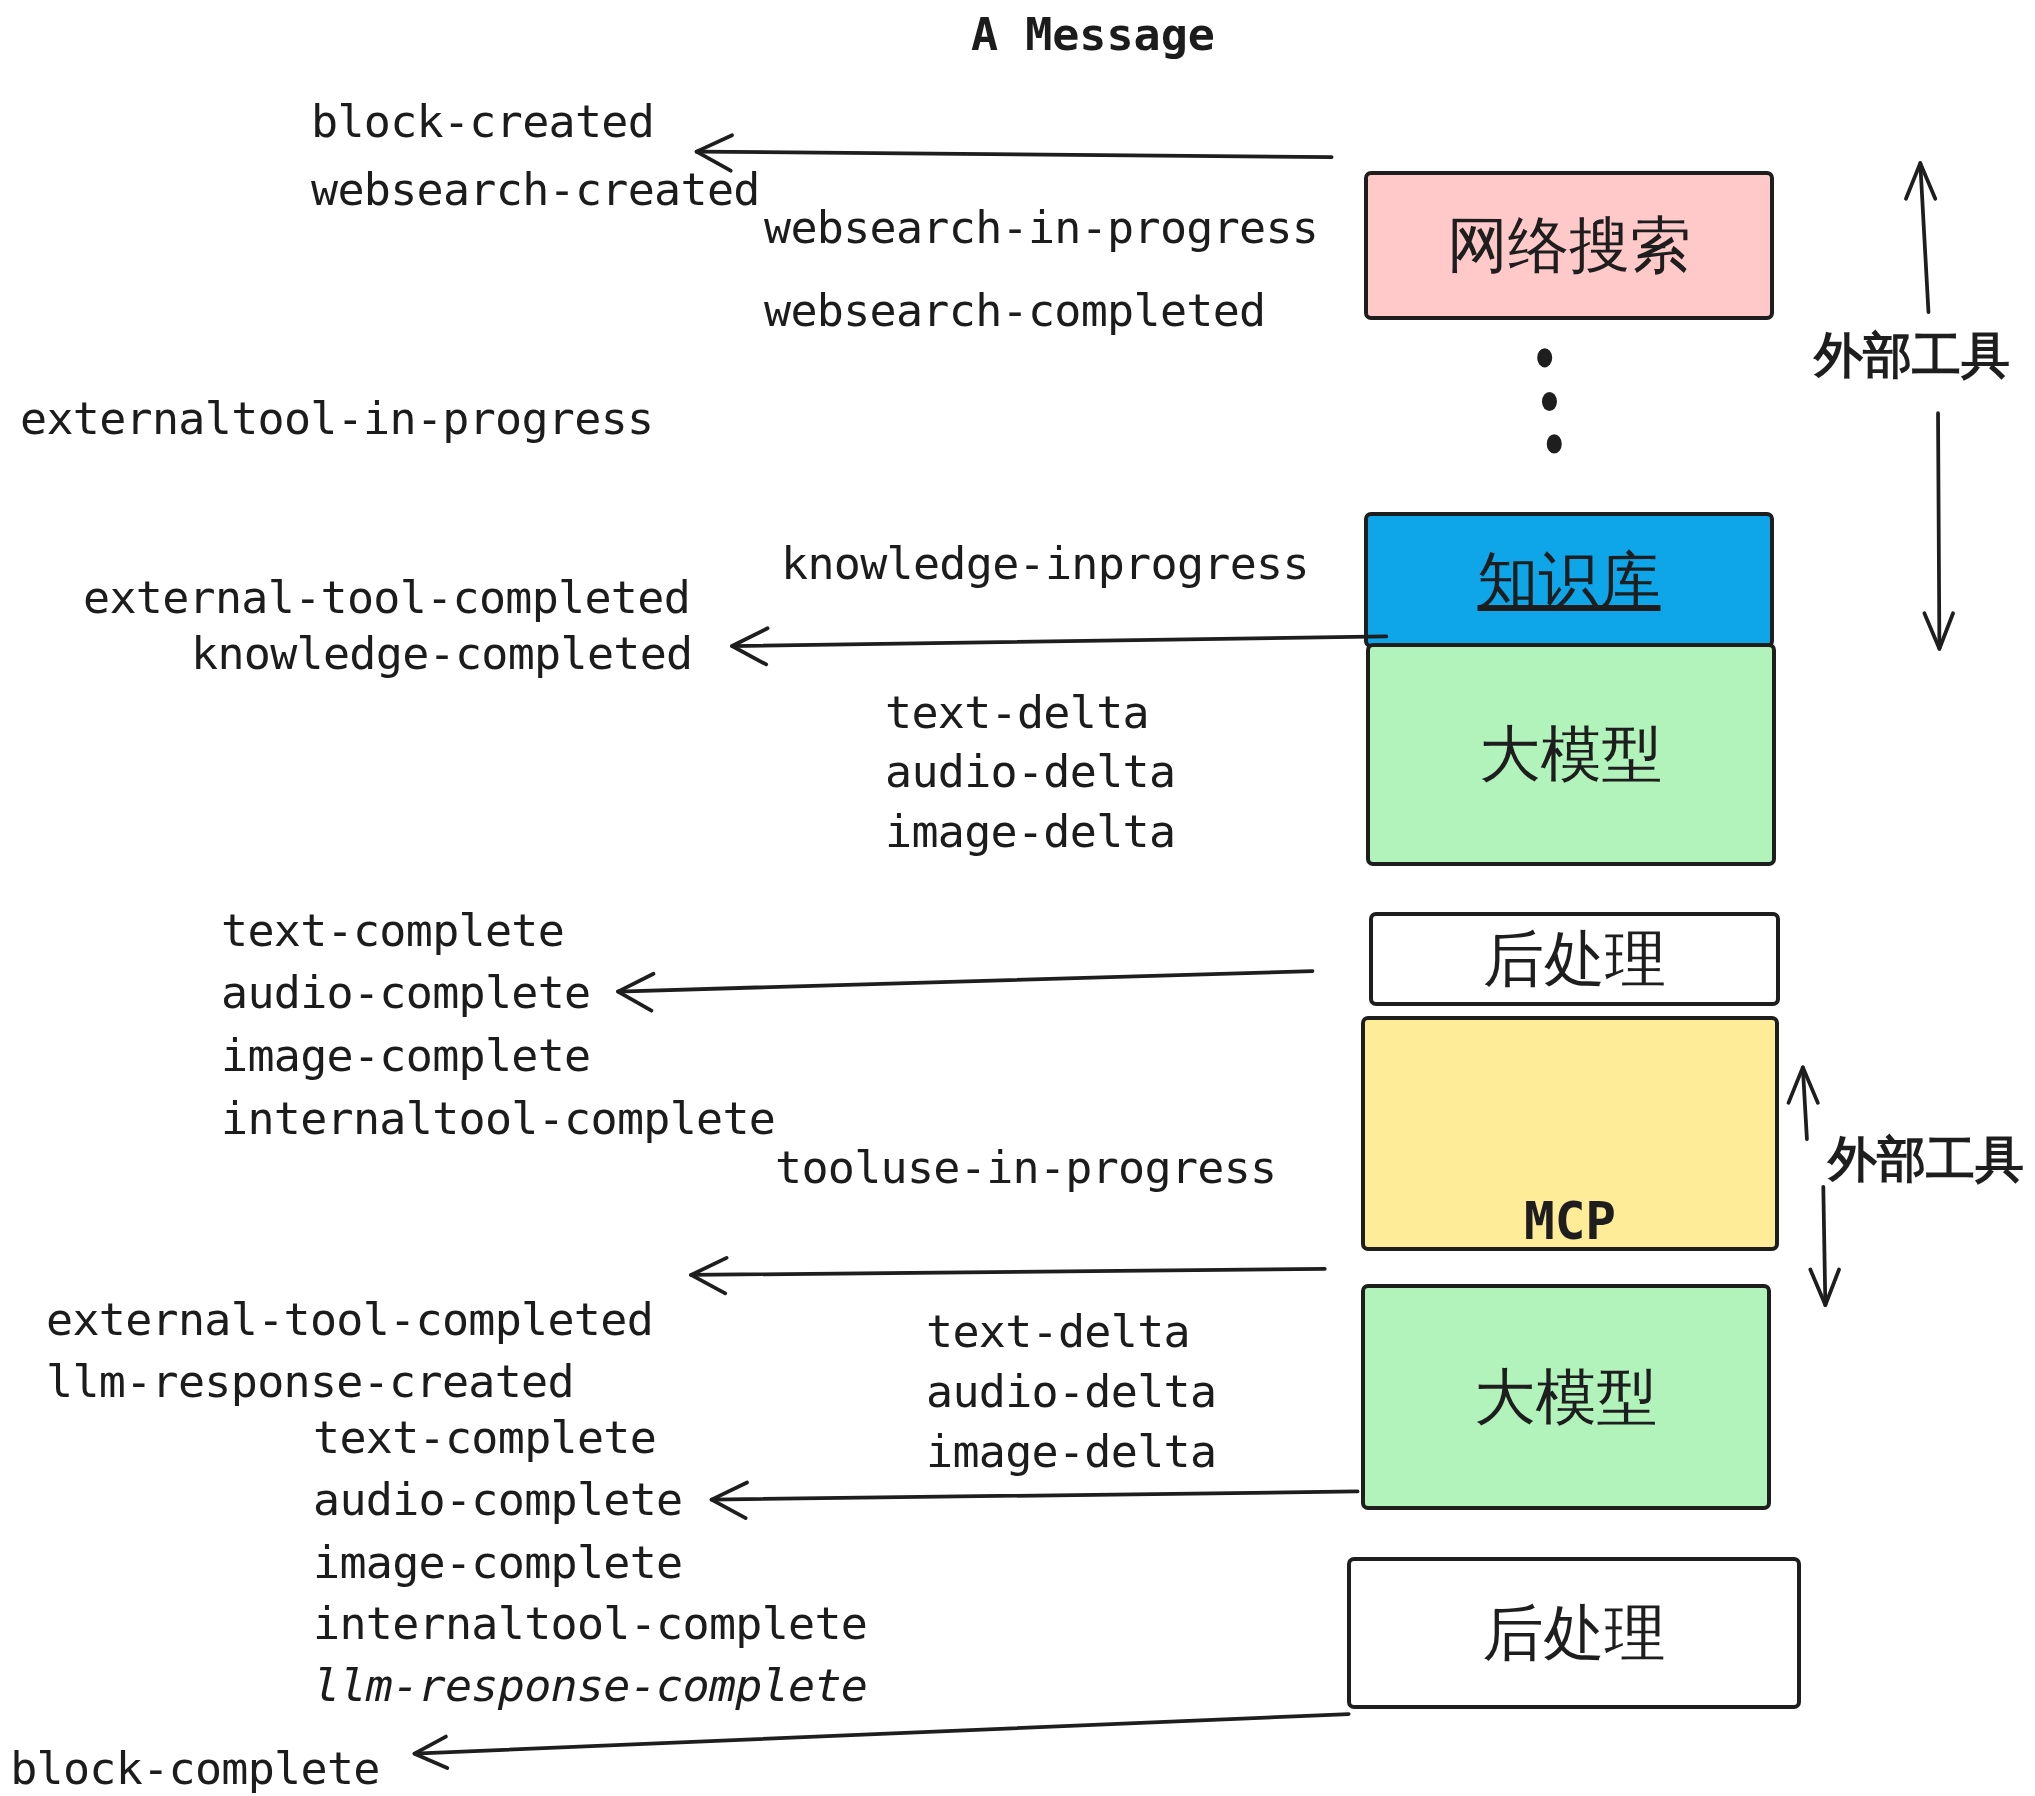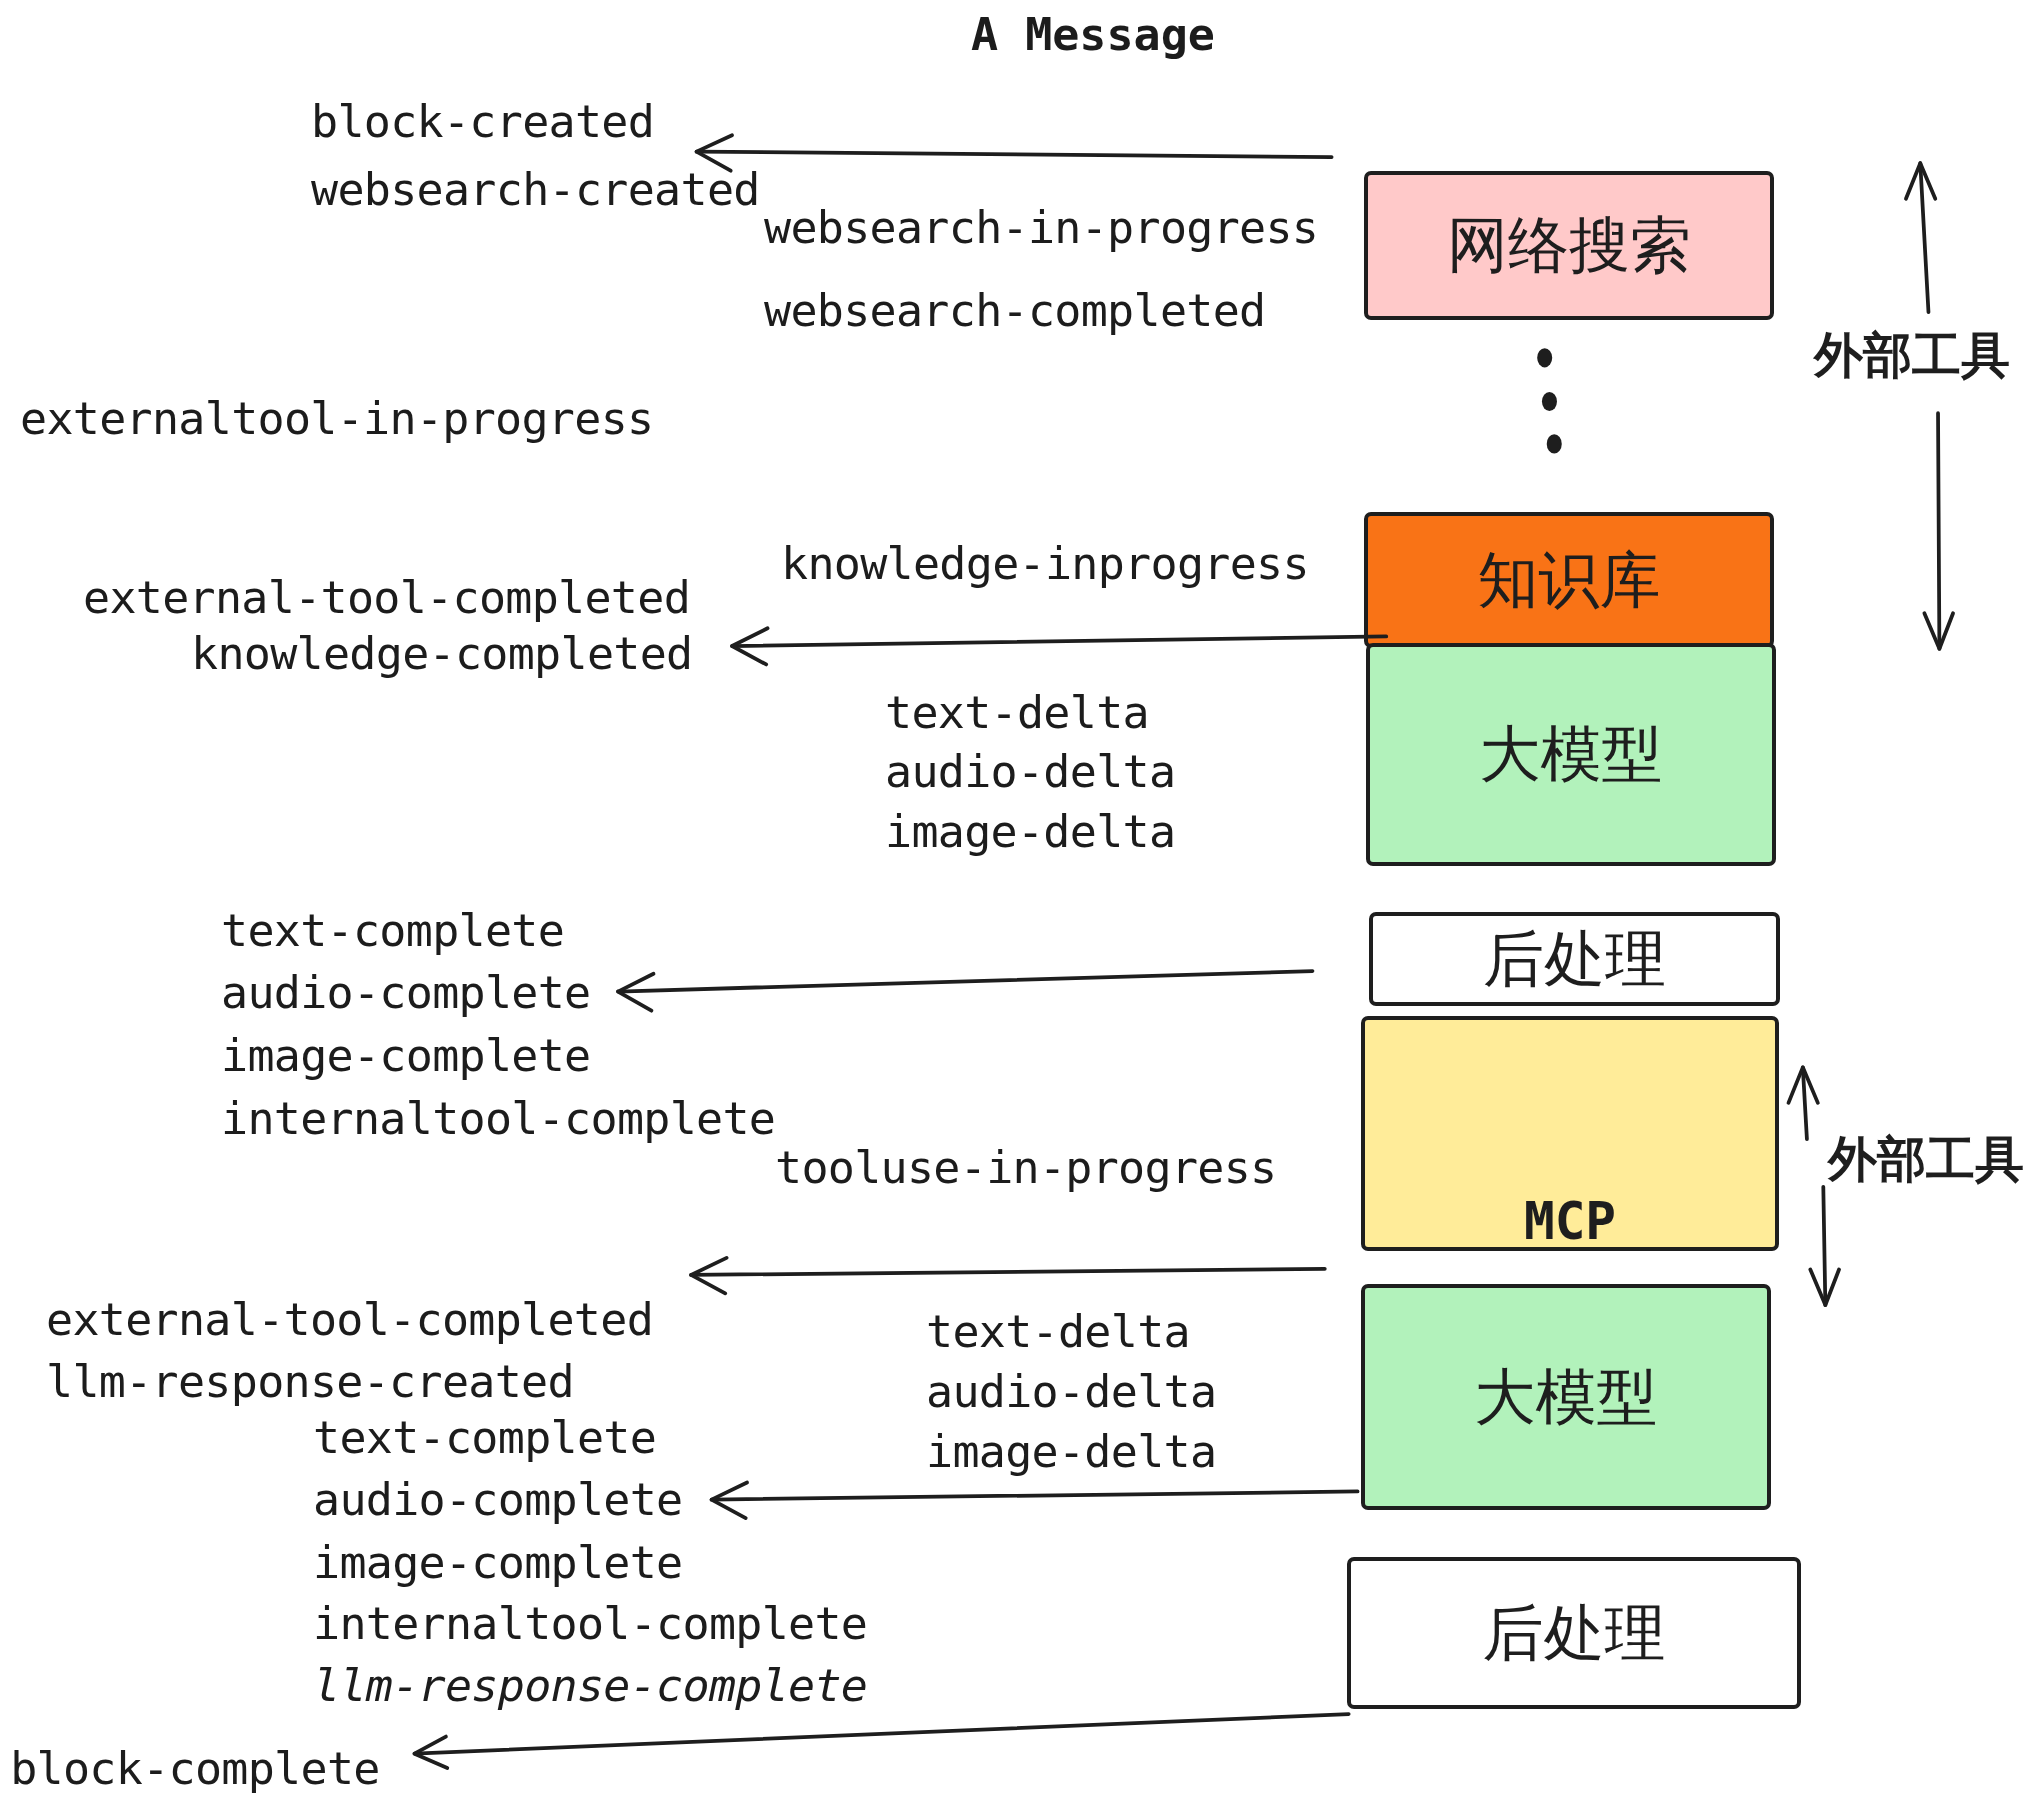--- a/index.html
+++ b/index.html
@@ -90,21 +90,21 @@
   <div class="evt" style="left:926px;top:1426px;">image-delta</div>
   <div class="evt" style="left:313px;top:1474px;">audio-complete</div>
   <div class="evt" style="left:313px;top:1537px;">image-complete</div>
   <div class="evt" style="left:313px;top:1598px;">internaltool-complete</div>
   <div class="evt" style="left:313px;top:1660px;font-style:italic;">llm-response-complete</div>
   <div class="evt" style="left:10.2px;top:1743px;">block-complete</div>
 
   <div class="box" style="left: 1364px; top: 171px; width: 410px; height: 149px; background: rgb(255, 201, 201);">
     <span class="lbl">网络搜索</span>
   </div>
-  <div class="box" style="left: 1364px; top: 512px; width: 410px; height: 136px; background: #f97316;">
+  <div class="box" style="left: 1364px; top: 512px; width: 410px; height: 136px; background: #0ea5e9; text-decoration: underline;">
     <span class="lbl">知识库</span>
   </div>
   <div class="box" style="left: 1366px; top: 643px; width: 410px; height: 223px; background: rgb(178, 242, 187);">
     <span class="lbl">大模型</span>
   </div>
   <div class="box" style="left: 1369px; top: 912px; width: 411px; height: 94px; background: rgb(255, 255, 255);">
     <span class="lbl">后处理</span>
   </div>
   <div class="box mono" style="left: 1361px; top: 1016px; width: 418px; height: 235px; background: rgb(255, 236, 153); align-items: flex-end;">
     <span class="lbl">MCP</span>

